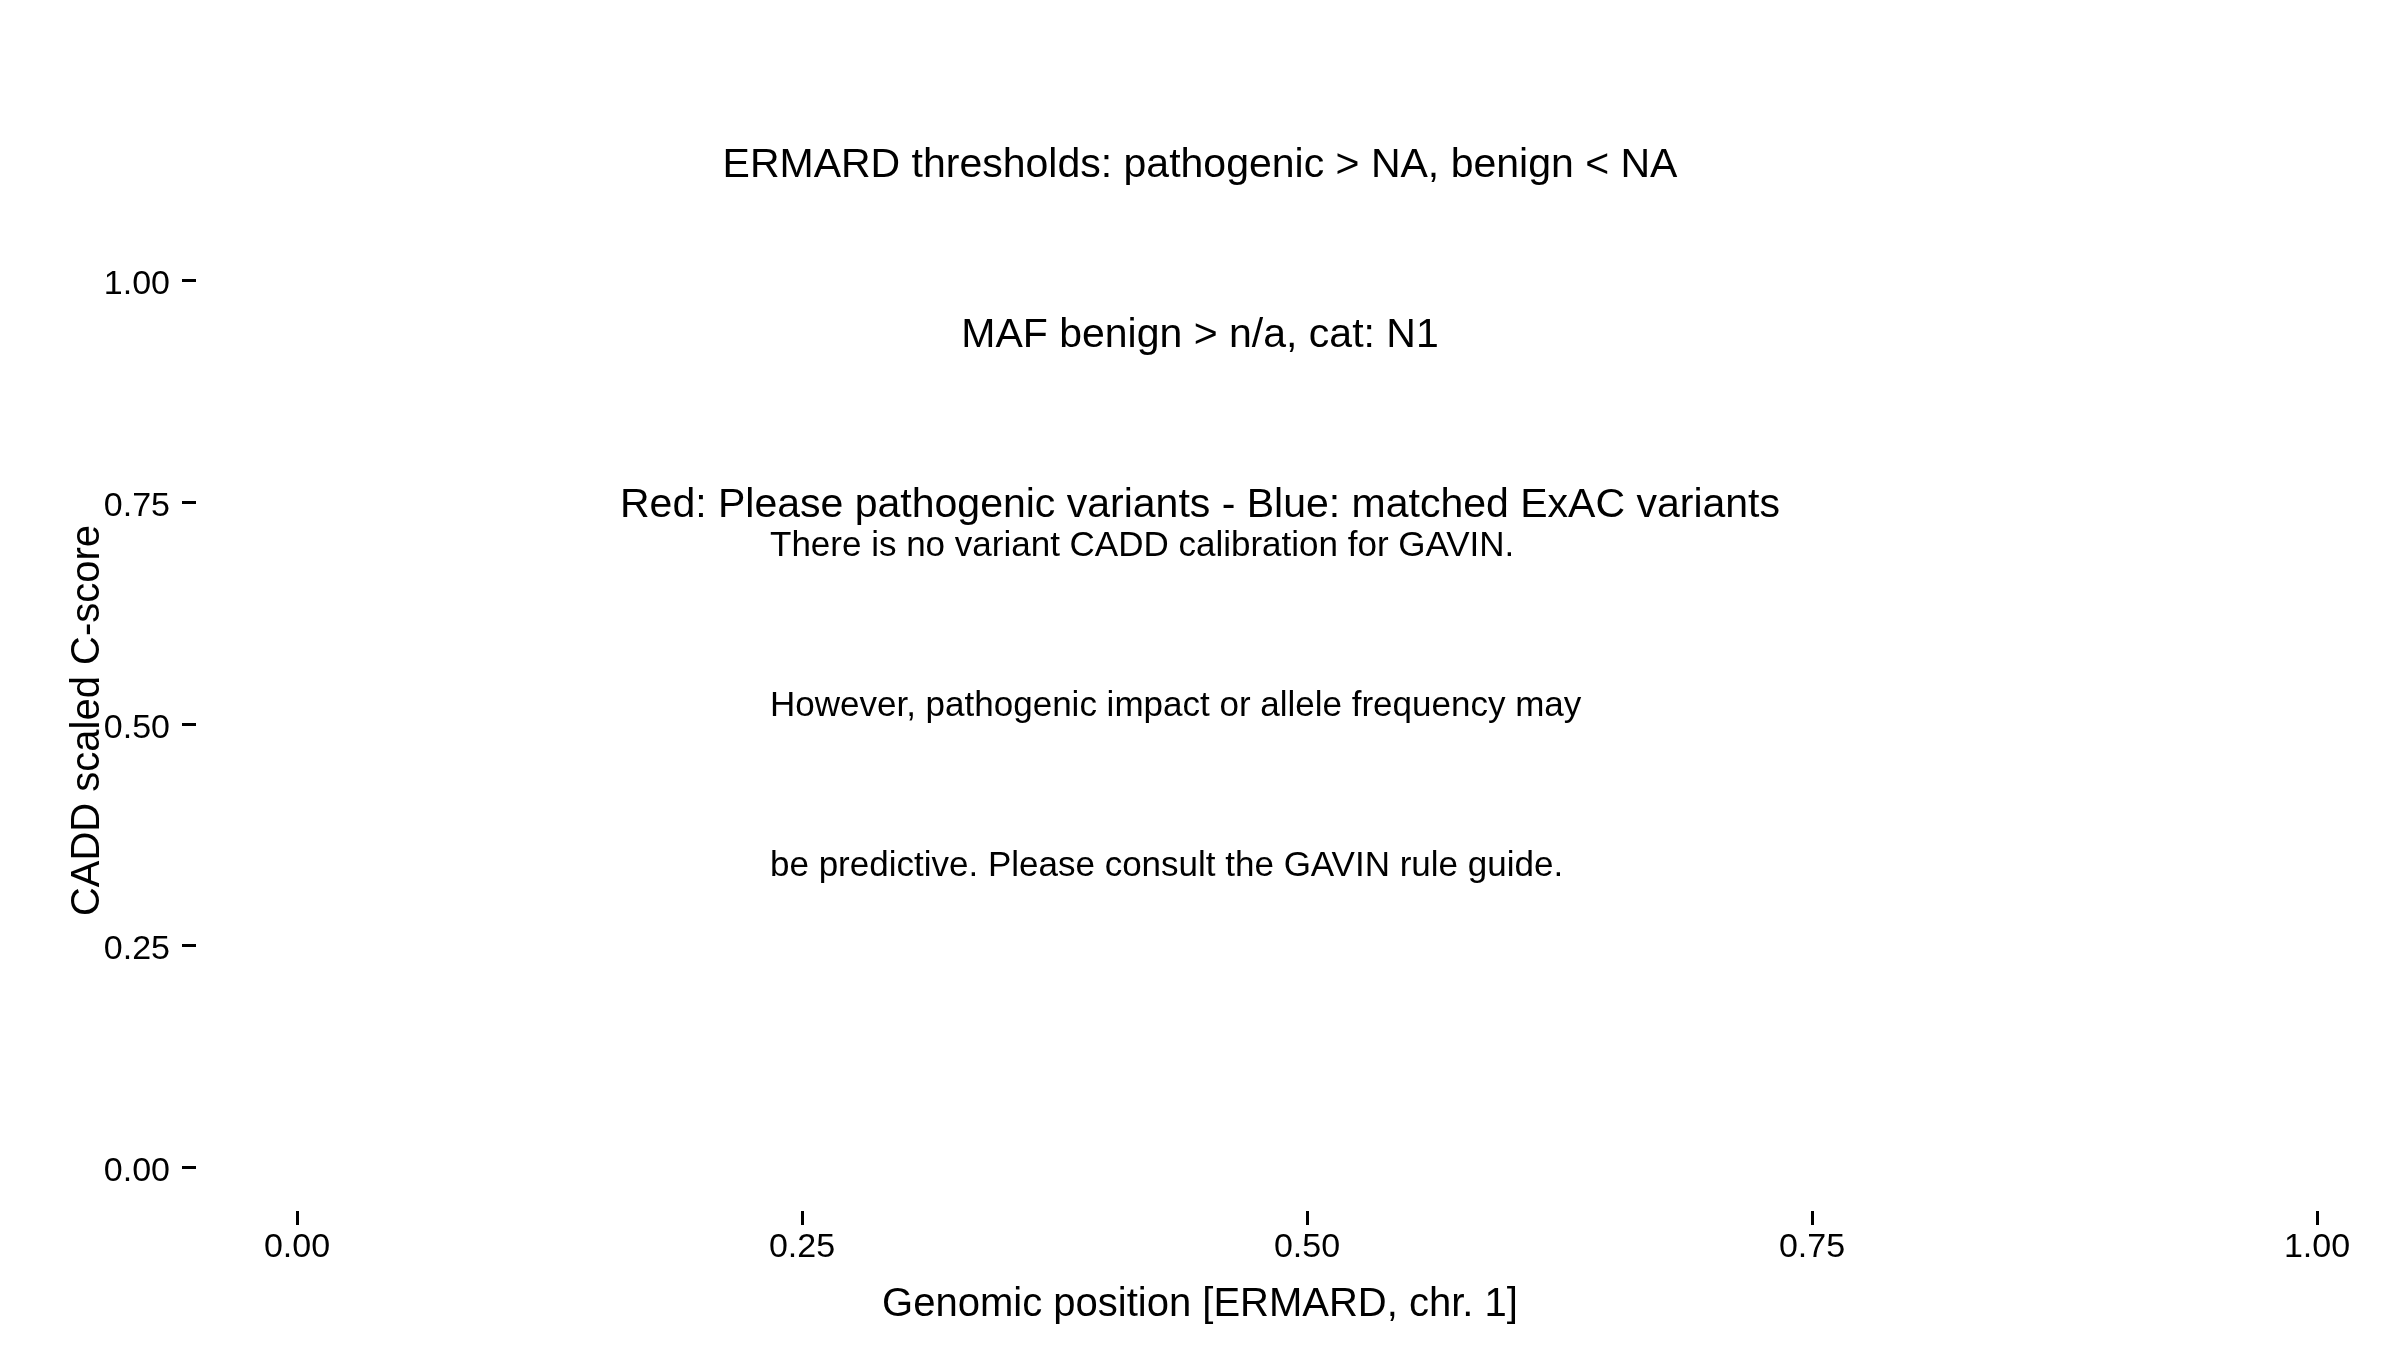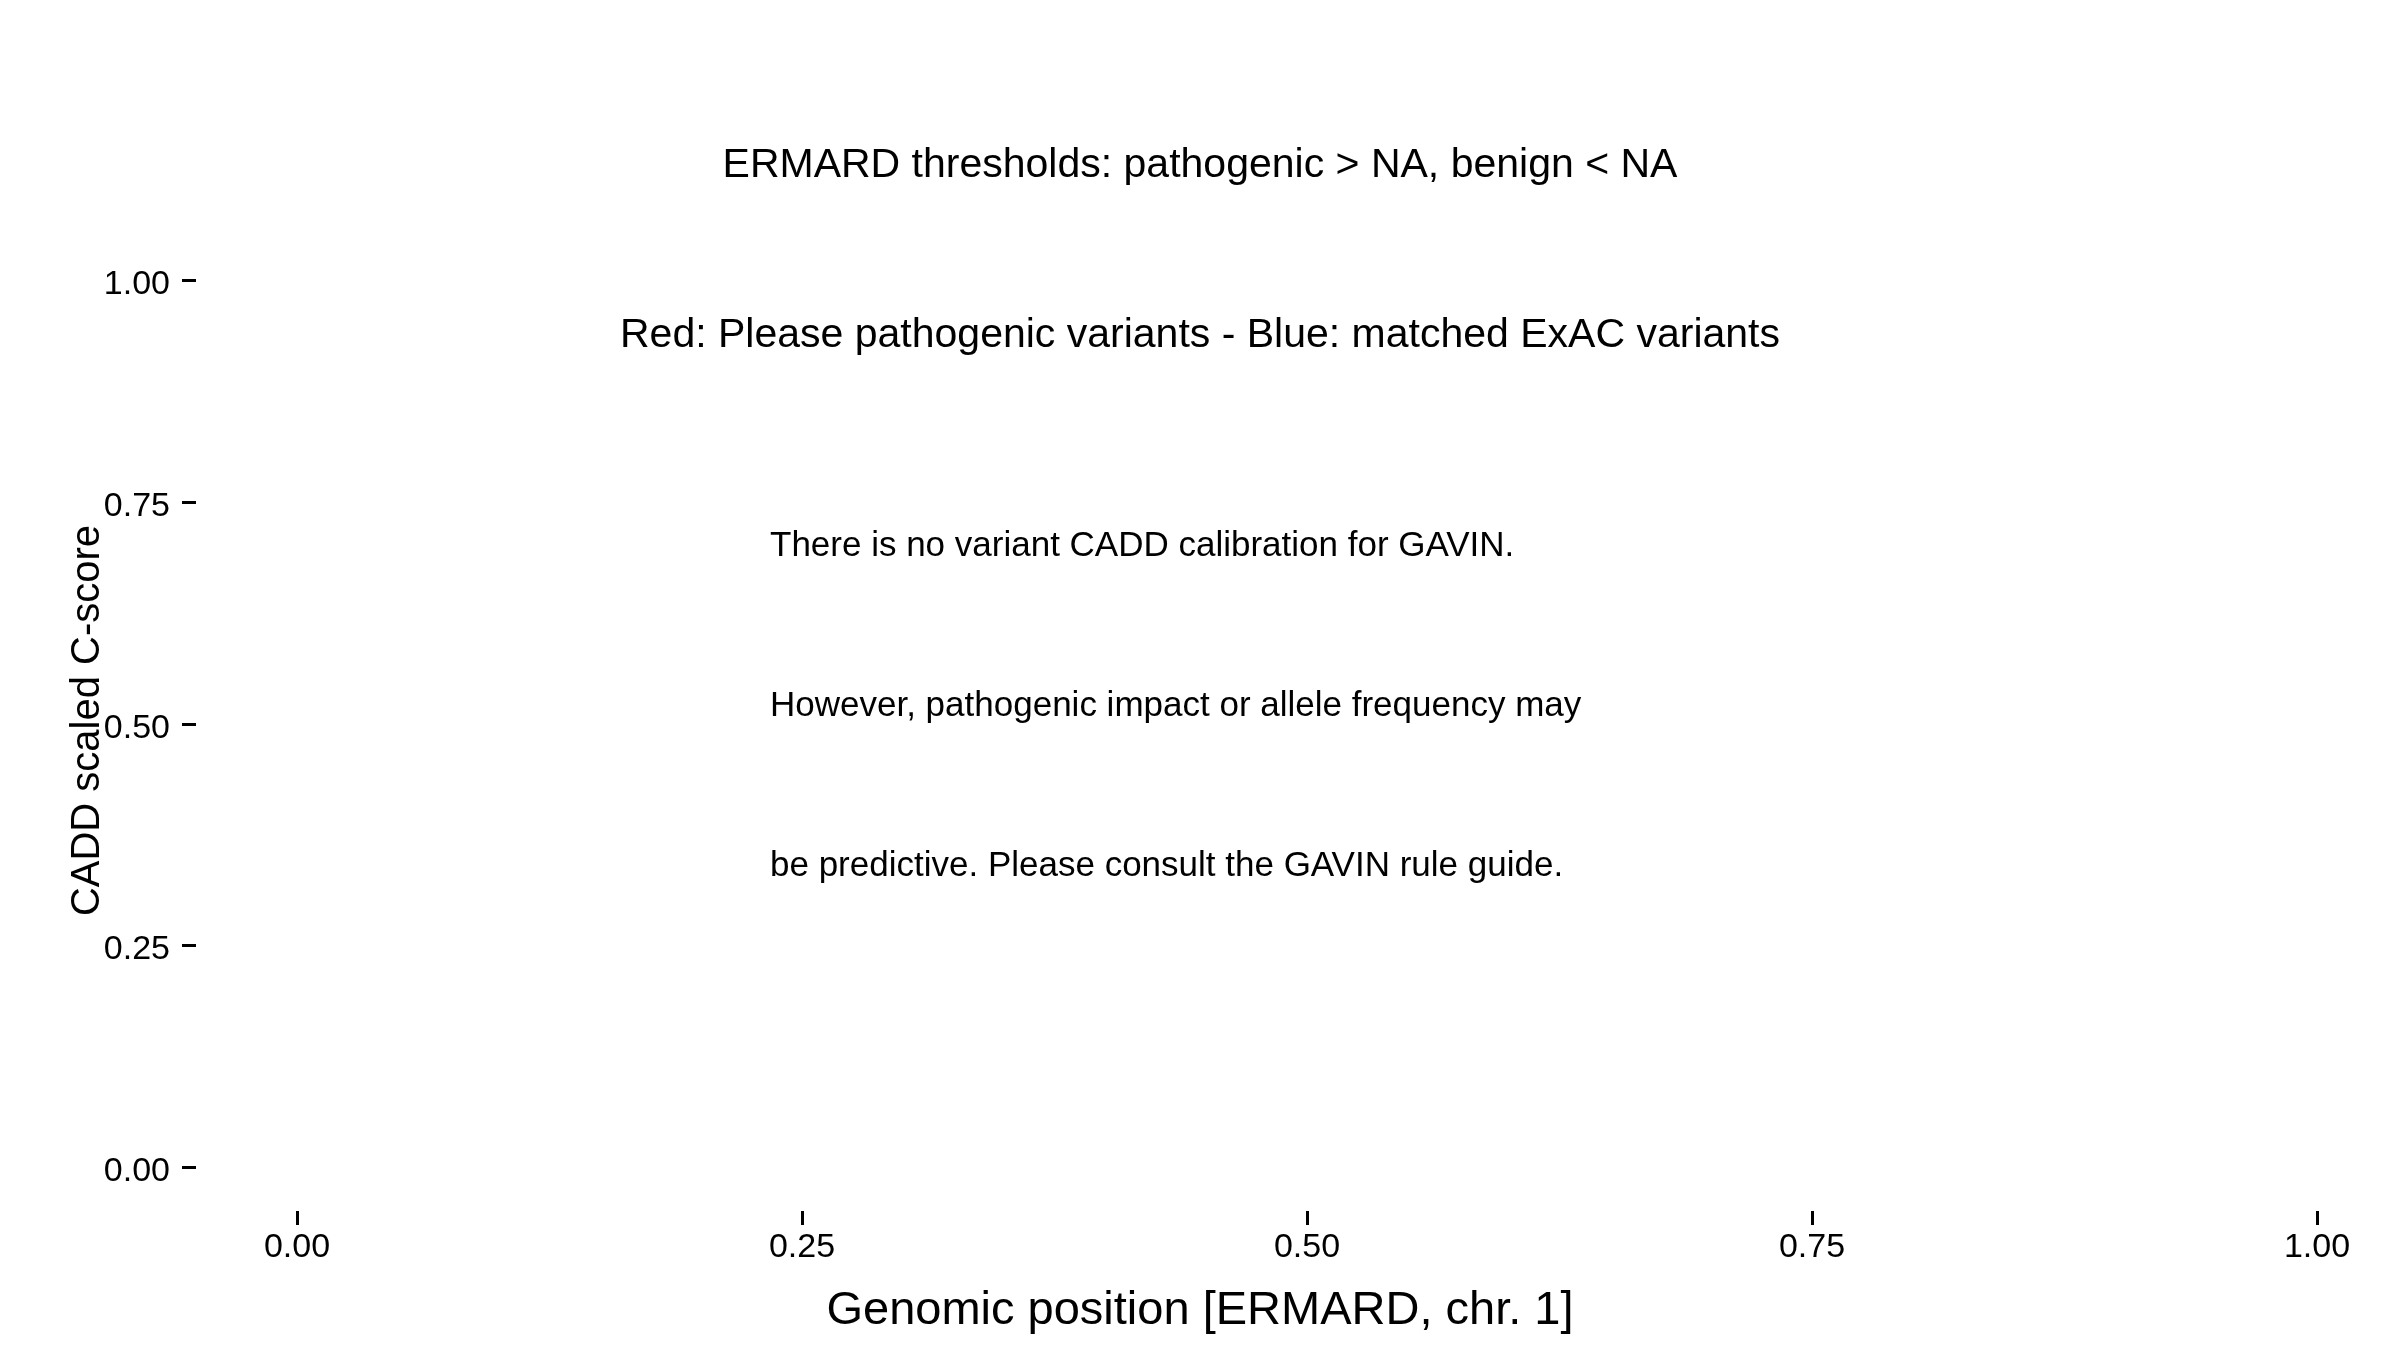--- a/index.html
+++ b/index.html
@@ -52,21 +52,21 @@
     white-space: nowrap;
   }
 
   
   .xlabel {
     position: absolute;
     left: 0;
     top: 1272px;
     width: 2400px;
     text-align: center;
-    font-size: 47px;
+    font-size: 40px;
     color: #000000;
     white-space: nowrap;
   }
 
   
   .ytick {
     position: absolute;
     width: 150px;
     text-align: right;
     font-size: 34px;
@@ -118,20 +118,21 @@
     background: transparent;
   }
 </style>
 </head>
 <body>
 
 <div id="plot">
 
   <div class="title-block">
     <span class="title-line">ERMARD thresholds: pathogenic &gt; NA, benign &lt; NA</span>
+    <span class="title-line">MAF benign &gt; n/a, cat: N1</span>
     <span class="title-line">Red: Please pathogenic variants - Blue: matched ExAC variants</span>
   </div>
 
   <div class="panel"></div>
 
   <div class="ylabel">CADD scaled C-score</div>
 
   <div class="ytick" style="left:20px; top:255px;">1.00</div>
   <div class="ytick-mark" style="left:182px; top:271px;"></div>
 

